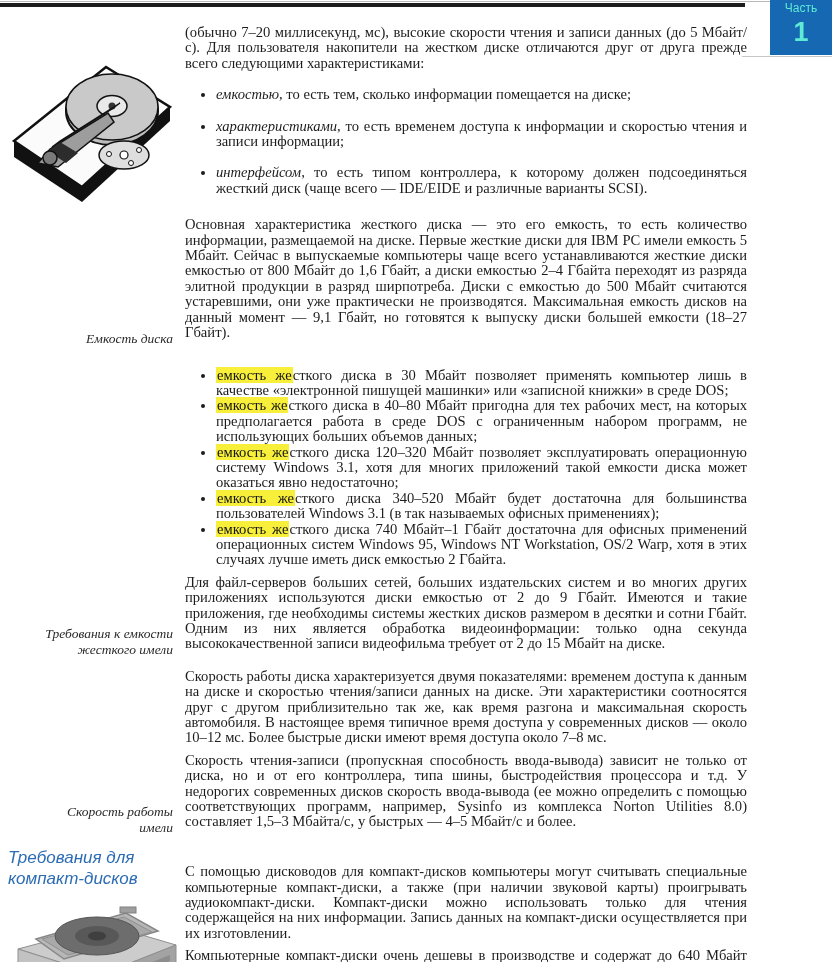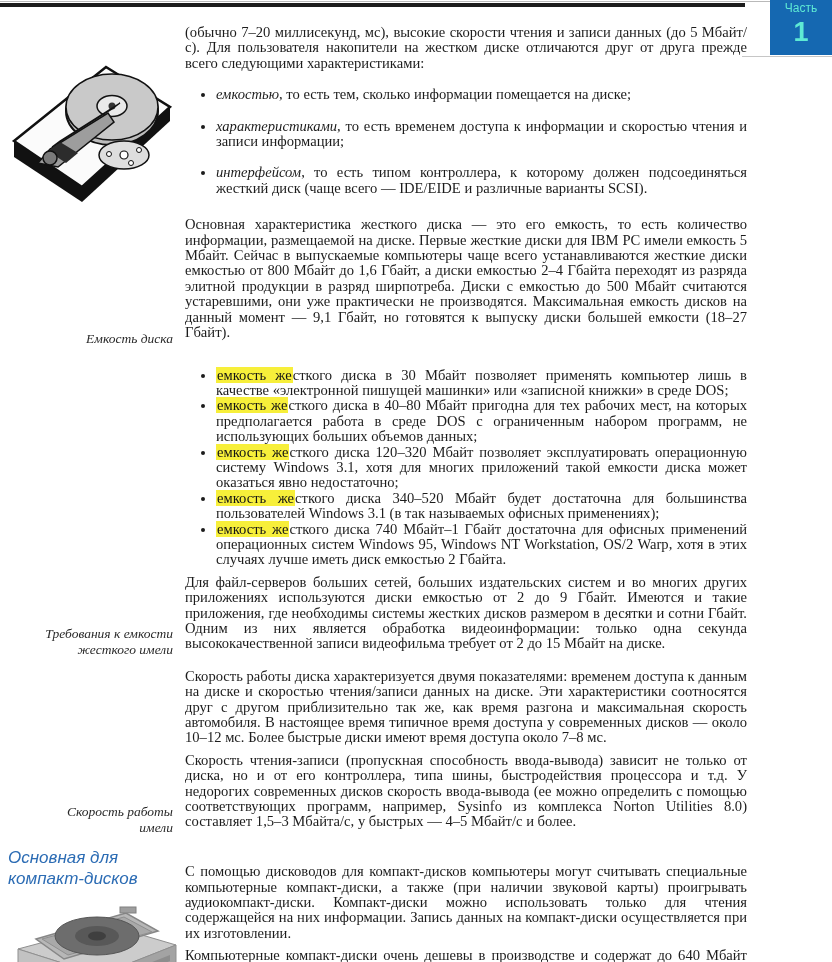--- a/index.html
+++ b/index.html
@@ -124,21 +124,21 @@
         <div>имели</div>
       </div>
       <div class="content">
         <p>Скорость работы диска характеризуется двумя показателями: временем доступа к данным на диске и скоростью чтения/записи данных на диске. Эти характеристики соотносятся друг с другом приблизительно так же, как время разгона и максимальная скорость автомобиля. В настоящее время типичное время доступа у современных дисков — около 10–12 мс. Более быстрые диски имеют время доступа около 7–8 мс.</p>
         <p>Скорость чтения-записи (пропускная способность ввода-вывода) зависит не только от диска, но и от его контроллера, типа шины, быстродействия процессора и т.д. У недорогих современных дисков скорость ввода-вывода (ее можно определить с помощью соответствующих программ, например, Sysinfo из комплекса Norton Utilities 8.0) составляет 1,5–3 Мбайта/с, у быстрых — 4–5 Мбайт/с и более.</p>
       </div>
     </div>
 
     <div class="row r5">
       <div class="gutter cd-heading">
-        <div>Основная для</div>
+        <div>Требования для</div>
         <div>компакт-дисков</div>
         <svg class="illus illus-cd" width="172" height="118" viewBox="0 0 172 118">
           <polygon points="10,50 100,26 168,46 92,76" fill="#cccccc" stroke="#8f8f8f" stroke-width="1"></polygon>
           <polygon points="10,50 92,76 92,114 10,86" fill="#c2c2c2" stroke="#8f8f8f" stroke-width="1"></polygon>
           <polygon points="92,76 168,46 168,82 92,114" fill="#a3a3a3" stroke="#8f8f8f" stroke-width="1"></polygon>
           <polygon points="14,70 88,93 88,99 14,76" fill="#9a9a9a"></polygon>
           <rect x="20" y="58" width="5" height="4" fill="#6f6f6f" transform="skewY(17)"></rect>
           <circle cx="34" cy="71" r="2" fill="#5f5f5f"></circle>
           <circle cx="24" cy="68" r="1.6" fill="#5f5f5f"></circle>
           <polygon points="96,82 162,56 162,62 96,88" fill="#8d8d8d"></polygon>

